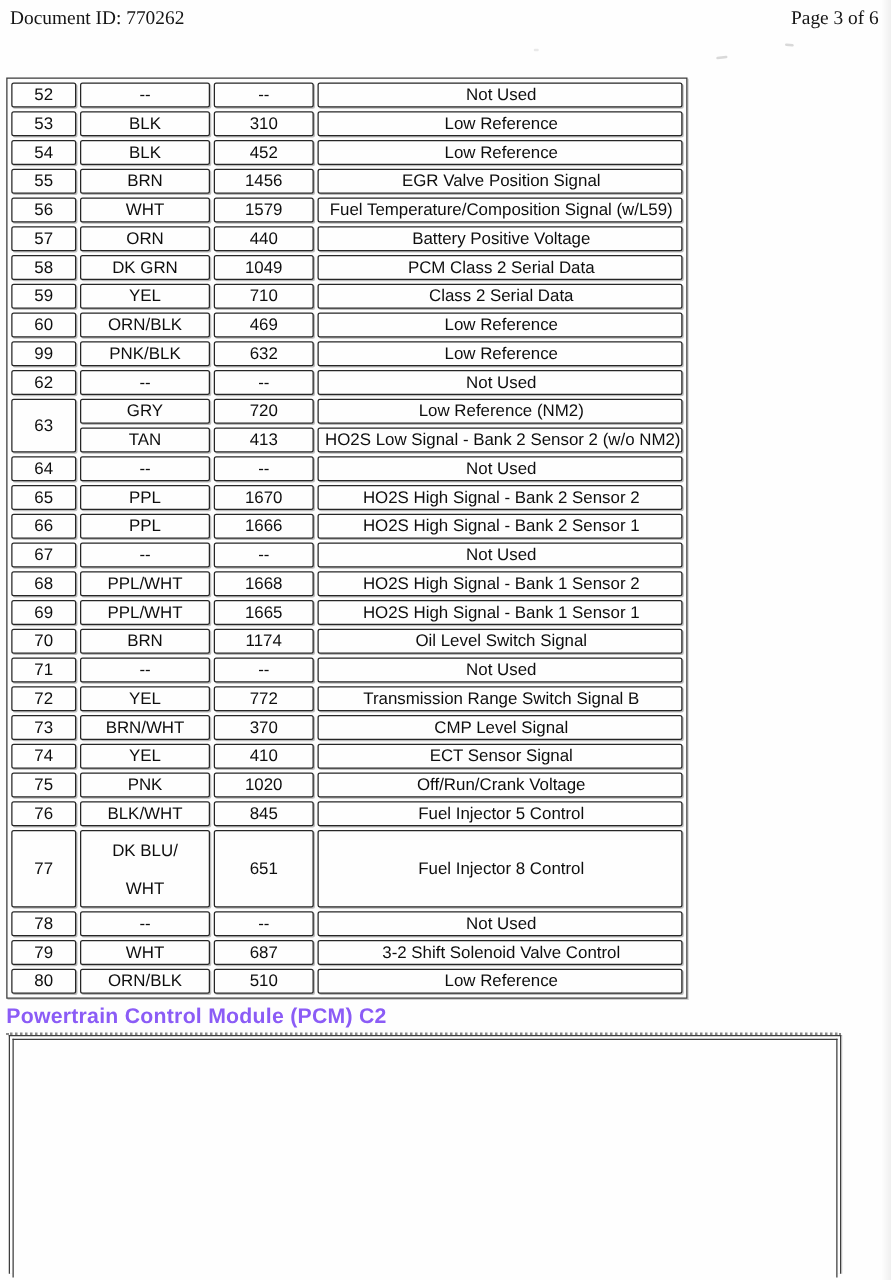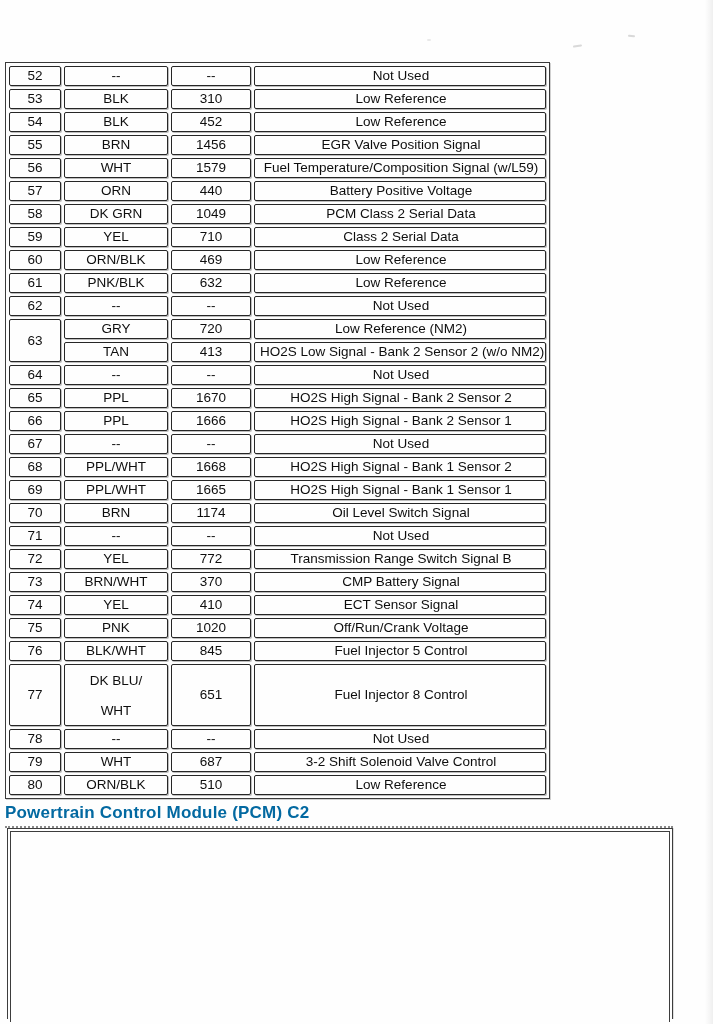--- a/index.html
+++ b/index.html
@@ -54,21 +54,21 @@
     text-align:center;
     padding-left:5px;
   }
   table.pin-table tr.tall td{height:60px;}
   .color-lines{line-height:15px;}
   .color-lines div + div{margin-top:15px;}
   
   .section-heading{
     position:absolute;top:803px;left:5px;width:668px;
     margin:0;
-    font-size:17px;font-weight:bold;letter-spacing:.2px;color:#0369a1;
+    font-size:17px;font-weight:bold;letter-spacing:.2px;color:#8b5cf6;
     border-bottom:2px dotted #8a8a8a;
     padding-bottom:3px;
   }
   
   .pcm-c2-box{
     position:absolute;top:828px;left:7px;width:664px;height:190px;
     border-top:1px solid #3d3d3d;border-left:1px solid #3d3d3d;border-right:1px solid #3d3d3d;
     box-shadow:1px 0 0 rgba(0,0,0,0.12);
     background:#fefefe;
   }
@@ -81,20 +81,24 @@
   .artifact{position:absolute;background:#b9b9b9;opacity:.55;border-radius:1px;pointer-events:none;}
   .a1{left:573px;top:45px;width:9px;height:2px;transform:rotate(-8deg);}
   .a2{left:628px;top:35px;width:7px;height:2px;transform:rotate(6deg);}
   .a3{left:427px;top:39px;width:4px;height:2px;opacity:.3;}
 </style>
 </head>
 <body>
 
 <div class="page">
 
+  <div class="doc-header">
+    <span>Document ID: 770262</span>
+    <span>Page 3 of 6</span>
+  </div>
 
   <div class="artifact a1"></div>
   <div class="artifact a2"></div>
   <div class="artifact a3"></div>
 
   <table class="pin-table">
     <colgroup>
       <col style="width:52px">
       <col style="width:104px">
       <col style="width:80px">
@@ -149,21 +153,21 @@
           <td>710</td>
           <td class="fn">Class 2 Serial Data</td>
         </tr>
         <tr>
           <td>60</td>
           <td>ORN/BLK</td>
           <td>469</td>
           <td class="fn">Low Reference</td>
         </tr>
         <tr>
-          <td>61</td>
+          <td>99</td>
           <td>PNK/BLK</td>
           <td>632</td>
           <td class="fn">Low Reference</td>
         </tr>
         <tr>
           <td>62</td>
           <td>--</td>
           <td>--</td>
           <td class="fn">Not Used</td>
         </tr>
@@ -229,21 +233,21 @@
         <tr>
           <td>72</td>
           <td>YEL</td>
           <td>772</td>
           <td class="fn">Transmission Range Switch Signal B</td>
         </tr>
         <tr>
           <td>73</td>
           <td>BRN/WHT</td>
           <td>370</td>
-          <td class="fn">CMP Battery Signal</td>
+          <td class="fn">CMP Level Signal</td>
         </tr>
         <tr>
           <td>74</td>
           <td>YEL</td>
           <td>410</td>
           <td class="fn">ECT Sensor Signal</td>
         </tr>
         <tr>
           <td>75</td>
           <td>PNK</td>

